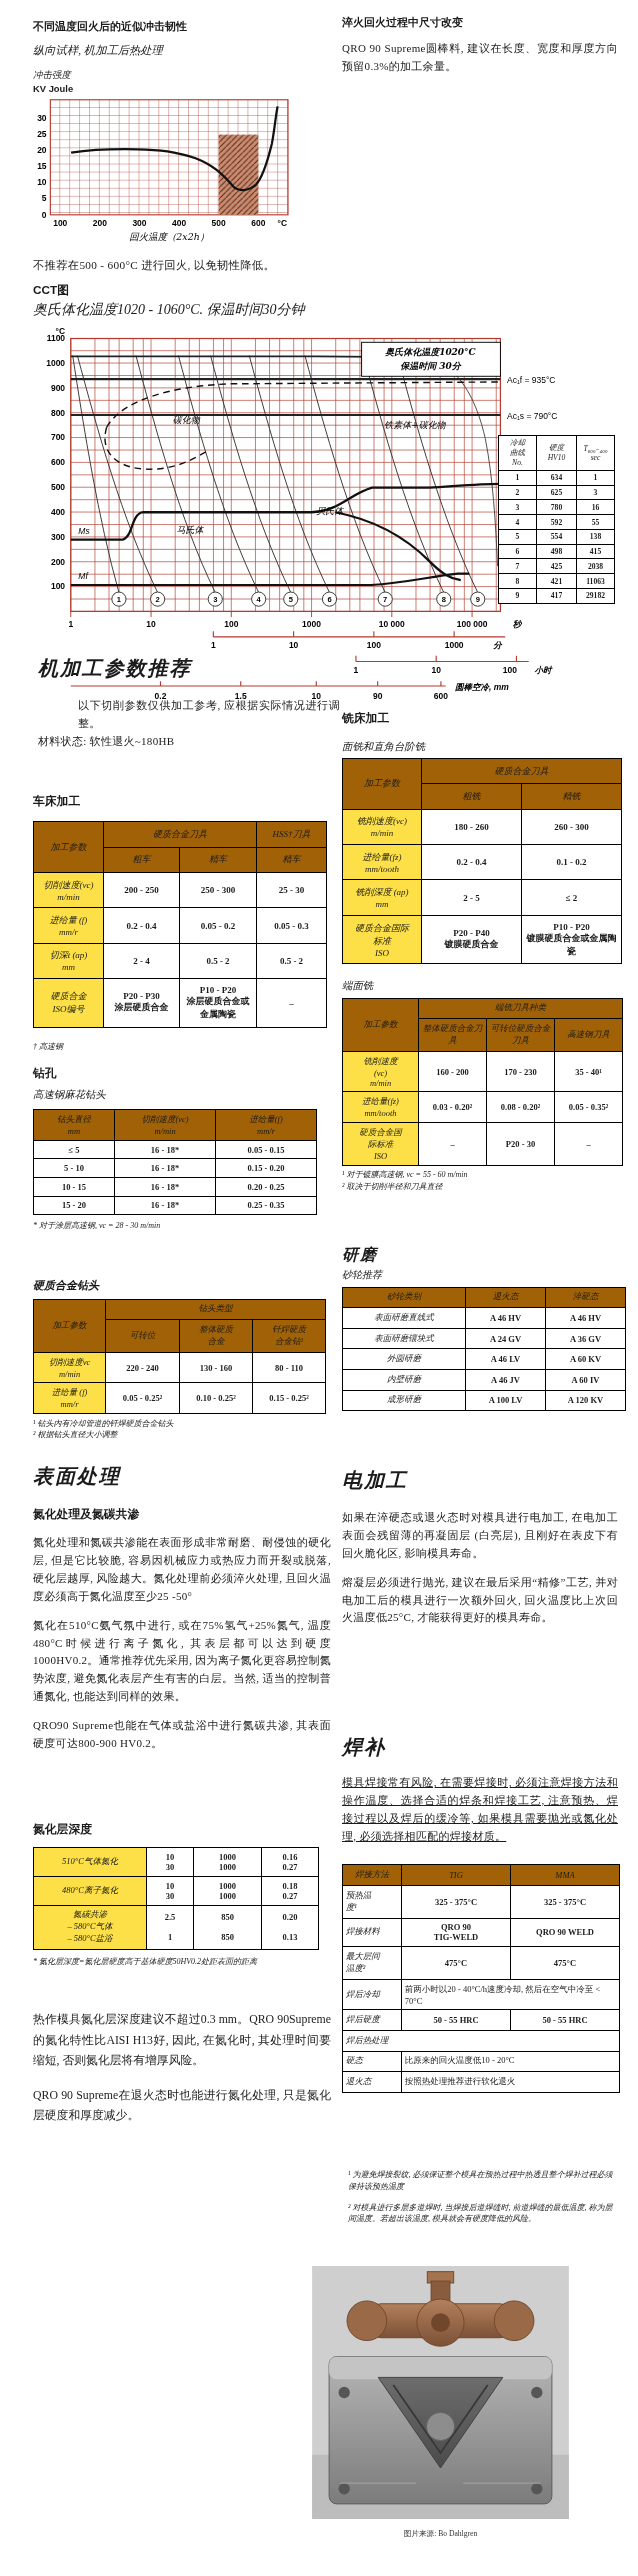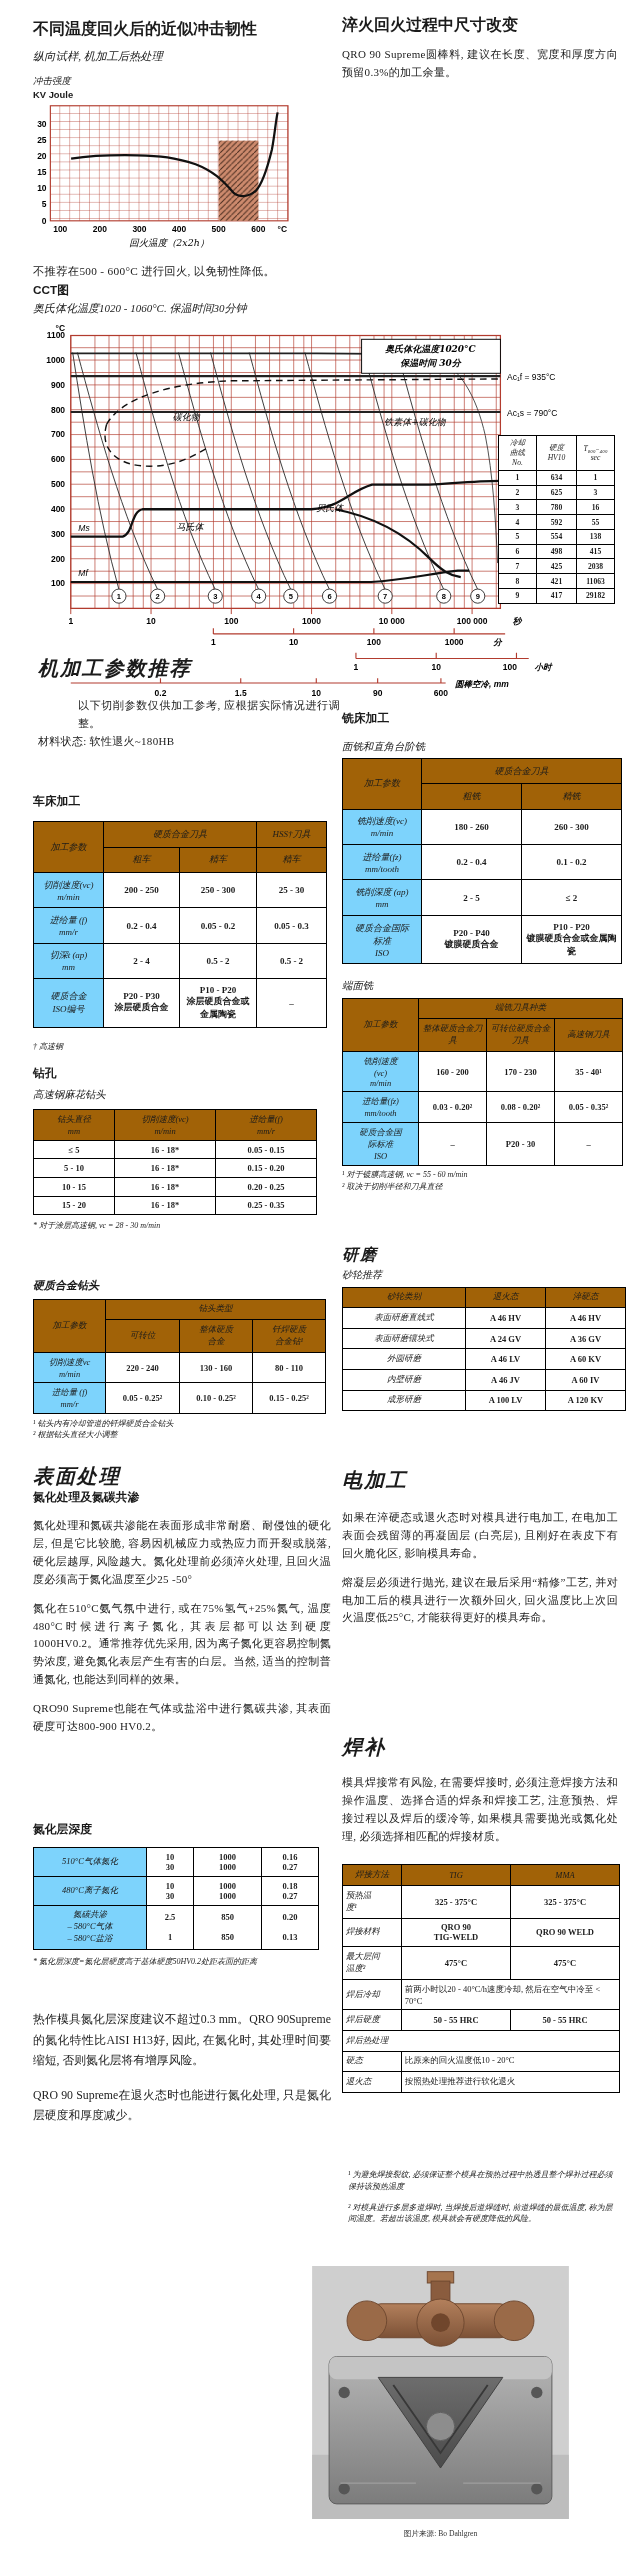--- a/index.html
+++ b/index.html
@@ -1,31 +1,31 @@
 <!DOCTYPE html>
 <html style="font-size:15px"><head>
 <meta charset="utf-8">
 <style>
   html,body{margin:0;padding:0;}
   body{width:639px;height:2576px;position:relative;background:#fff;color:#1b1b1b;
        font-family:"Liberation Serif","DejaVu Serif",serif;}
   .abs{position:absolute;}
-  .h-sans{font-family:"Liberation Sans","DejaVu Sans",sans-serif;font-weight:bold;font-size:16px;}
+  .h-sans{font-family:"Liberation Sans","DejaVu Sans",sans-serif;font-weight:bold;font-size:11px;}
   .h-sans-sm{font-family:"Liberation Sans","DejaVu Sans",sans-serif;font-weight:bold;font-size:11.8px;}
   .h-big{font-family:"DejaVu Serif",serif;font-style:italic;font-weight:bold;font-size:20px;letter-spacing:1.9px;}
   .sub-it{font-style:italic;font-size:11px;}
   .p{font-size:11px;line-height:1.62;text-align:justify;letter-spacing:0.3px;}
   .p-lg{font-size:11.8px;line-height:1.7;text-align:justify;}
   .fnote{font-size:8px;line-height:1.45;font-style:italic;color:#222;}
   .cap{font-size:7.6px;color:#333;text-align:center;}
   table{border-collapse:collapse;font-size:9px;table-layout:fixed;}
   td{border:0.9px solid #000;padding:5.7px 3.8px;text-align:center;vertical-align:middle;
      white-space:pre-line;font-weight:bold;background:#fff;word-wrap:break-word;}
   td.h{background:#a16207;font-weight:normal;font-style:italic;}
-  td.l{background:#7dd3fc;font-weight:normal;font-style:italic;}
+  td.l{background:#fde047;font-weight:normal;font-style:italic;}
   td.i{font-weight:normal;font-style:italic;}
   td.il{font-weight:normal;font-style:italic;text-align:left;}
   td.tl{font-weight:normal;text-align:left;}
   .tbl-sm td{padding:3.8px 2.8px;font-size:8.5px;}
   .tbl-hv td{padding:2.4px 1.9px;font-size:7.6px;}
   svg text{font-family:"Liberation Sans","DejaVu Sans",sans-serif;}
   svg text.ser{font-family:"DejaVu Serif",serif;font-style:italic;}
 </style>
 </head>
 <body>
@@ -72,21 +72,21 @@
   <div class="p" style="margin-top:7.6px;font-size:11.3px;">不推荐在500 - 600°C 进行回火, 以免韧性降低。</div>
 </div>
 
 <div class="abs" style="left:342px;top:15px;width:276px;">
   <div class="h-sans">淬火回火过程中尺寸改变</div>
   <div class="p" style="margin-top:10.4px;">QRO 90 Supreme圆棒料, 建议在长度、宽度和厚度方向预留0.3%的加工余量。</div>
 </div>
 
 <div class="abs" style="left:33px;top:283px;width:606px;">
   <div class="h-sans-sm">CCT图</div>
-  <div class="sub-it" style="font-size:11px;margin-top:1.9px;">奥氏体化温度1020 - 1060°C.  保温时间30分钟</div>
+  <div class="sub-it" style="font-size:14px;margin-top:1.9px;">奥氏体化温度1020 - 1060°C.  保温时间30分钟</div>
   <svg width="576" height="383" viewBox="0 0 610 405" style="margin-top:5.7px;">
 
     <path stroke="#b23b2e" stroke-width="0.7" fill="none" d="M40 14V303M65.6 14V303M80.5 14V303M91.2 14V303M106.1 14V303M116.8 14V303M125 14V303M150.6 14V303M165.5 14V303M176.2 14V303M191.1 14V303M201.8 14V303M210 14V303M235.6 14V303M250.5 14V303M261.2 14V303M276.1 14V303M286.8 14V303M295 14V303M320.6 14V303M335.5 14V303M346.2 14V303M361.1 14V303M371.8 14V303M380 14V303M405.6 14V303M420.5 14V303M431.2 14V303M446.1 14V303M456.8 14V303M465 14V303M490.6 14V303"></path>
     <path stroke="#b23b2e" stroke-width="0.7" fill="none" d="M40 303H495M40 289.9H495M40 276.7H495M40 263.6H495M40 250.4H495M40 237.3H495M40 224.1H495M40 211H495M40 197.8H495M40 184.7H495M40 171.5H495M40 158.4H495M40 145.2H495M40 132.1H495M40 118.9H495M40 105.8H495M40 92.6H495M40 79.5H495M40 66.3H495M40 53.2H495M40 40H495M40 26.9H495M40 14H495"></path>
     <rect x="40" y="14" width="455" height="289" fill="none" stroke="#b23b2e" stroke-width="1.3"></rect>
 
     <path stroke="#333" stroke-width="1" fill="none" d="M42 32C54 110,69 205,91 283 M47 32C68 110,94 205,132 283 M109 32C130 110,155 205,193 283 M154 32C175 110,201 205,239 283 M188 32C209 110,235 205,273 283 M229 32C250 110,276 205,314 283 M288 32C309 110,335 205,373 283 M350 32C371 110,397 205,435 283 M386 32C407 110,433 205,471 283"></path>
     <path stroke="#333" stroke-width="0.9" fill="none" d="M420 36C452 44,470 80,479 120C487 160,490 210,492 255"></path>
 
     <path d="M40 33H300C380 33,430 34,495 36" stroke="#222" stroke-width="1.8" fill="none"></path>
@@ -538,35 +538,35 @@
           <td class="i">成形研磨</td>
           <td>A 100 LV</td>
           <td>A 120 KV</td>
         </tr>
       </tbody>
   </table>
 </div>
 
 <div class="abs" style="left:33px;top:1463px;width:298px;">
   <div class="h-big">表面处理</div>
-  <div class="h-sans-sm" style="">氮化处理及氮碳共渗</div>
+  <div class="h-sans-sm" style="margin-top:17px;">氮化处理及氮碳共渗</div>
   <div class="p" style="margin-top:11.3px;">氮化处理和氮碳共渗能在表面形成非常耐磨、耐侵蚀的硬化层, 但是它比较脆, 容易因机械应力或热应力而开裂或脱落, 硬化层越厚, 风险越大。氮化处理前必须淬火处理, 且回火温度必须高于氮化温度至少25 -50°</div>
   <div class="p" style="margin-top:11.3px;">氮化在510°C氨气氛中进行, 或在75%氢气+25%氮气, 温度480°C时候进行离子氮化, 其表层都可以达到硬度1000HV0.2。通常推荐优先采用, 因为离子氮化更容易控制氮势浓度, 避免氮化表层产生有害的白层。当然, 适当的控制普通氮化, 也能达到同样的效果。</div>
   <div class="p" style="margin-top:11.3px;">QRO90  Supreme也能在气体或盐浴中进行氮碳共渗, 其表面硬度可达800-900  HV0.2。</div>
 </div>
 
 <div class="abs" style="left:342px;top:1467px;width:276px;">
   <div class="h-big">电加工</div>
   <div class="p" style="margin-top:15px;">如果在淬硬态或退火态时对模具进行电加工, 在电加工表面会残留薄的再凝固层 (白亮层), 且刚好在表皮下有回火脆化区, 影响模具寿命。</div>
   <div class="p" style="margin-top:11.3px;">熔凝层必须进行抛光, 建议在最后采用“精修”工艺, 并对电加工后的模具进行一次额外回火, 回火温度比上次回火温度低25°C, 才能获得更好的模具寿命。</div>
 </div>
 
 <div class="abs" style="left:342px;top:1734px;width:276px;">
   <div class="h-big">焊补</div>
-  <div class="p" style="margin-top:13.2px;">模具焊接常有风险, 在需要焊接时, 必须注意焊接方法和操作温度、选择合适的焊条和焊接工艺, 注意预热、焊接过程以及焊后的缓冷等, 如果模具需要抛光或氮化处理, 必须选择相匹配的焊接材质。</div>
+  <div class="p" style="margin-top:13.2px;text-decoration:underline;">模具焊接常有风险, 在需要焊接时, 必须注意焊接方法和操作温度、选择合适的焊条和焊接工艺, 注意预热、焊接过程以及焊后的缓冷等, 如果模具需要抛光或氮化处理, 必须选择相匹配的焊接材质。</div>
   <table class="tbl-sm" style="width:276px;margin-top:19px;">
     <colgroup>
         <col style="width:59px">
         <col style="width:109px">
         <col style="width:109px">
       </colgroup>
     <tbody>
         <tr>
           <td class="h">焊接方法</td>
           <td class="h">TIG</td>

